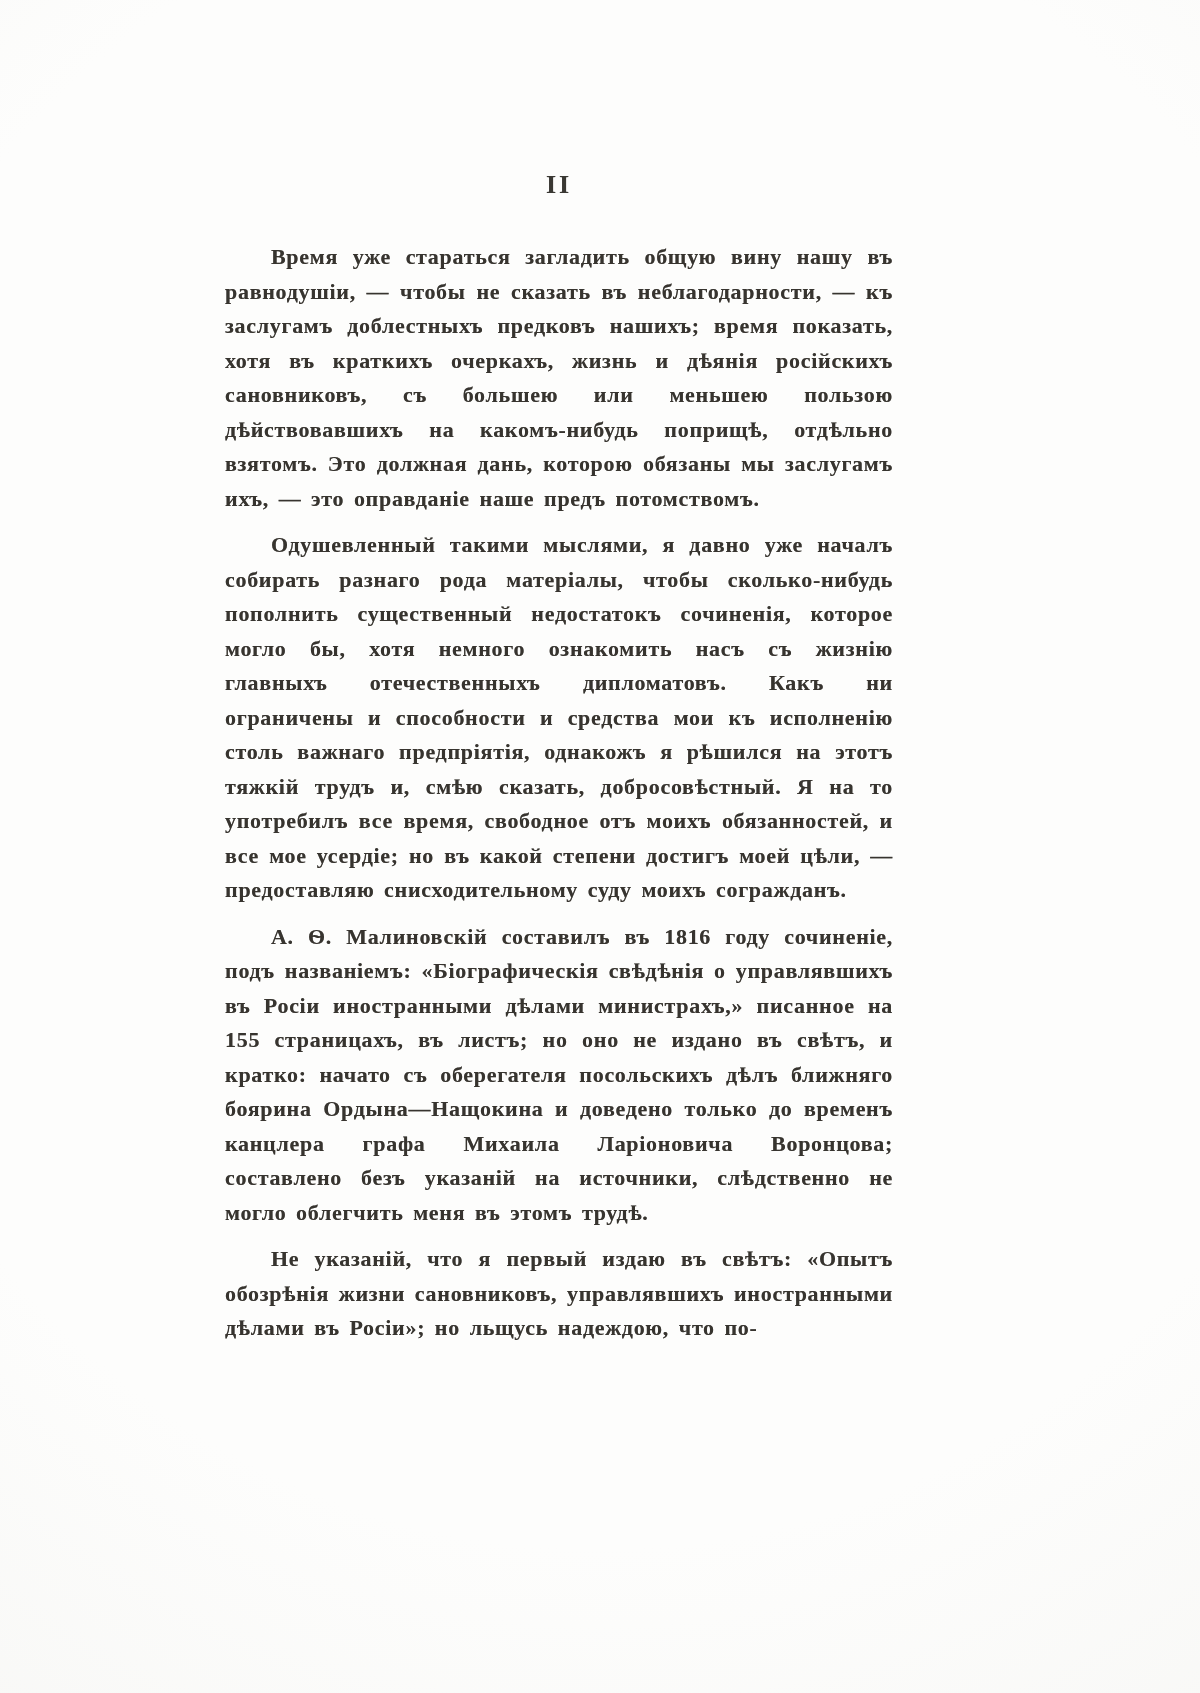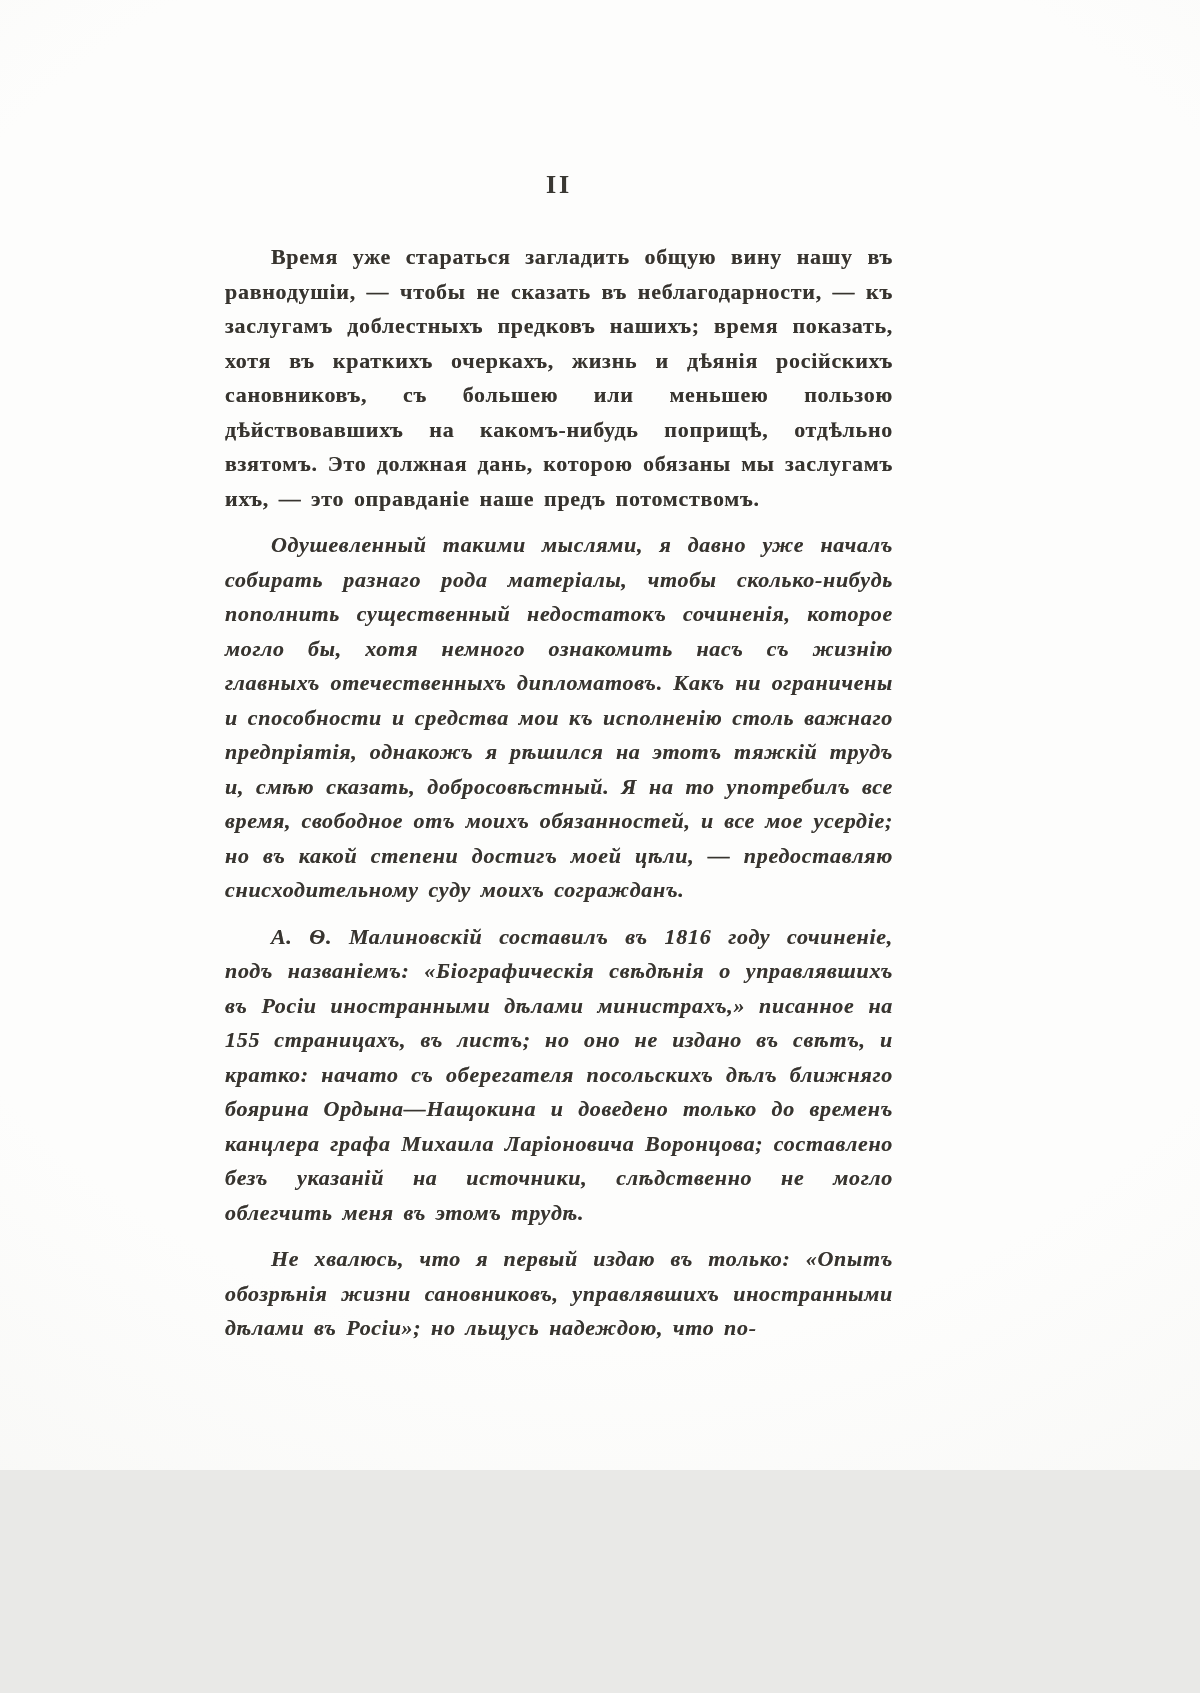--- a/index.html
+++ b/index.html
@@ -9,21 +9,21 @@
   }
   body {
     width: 1200px;
     height: 1693px;
     background: #e9e9e7;
     font-family: "Liberation Serif", "DejaVu Serif", serif;
   }
   .scan-page {
     position: relative;
     width: 1200px;
-    height: 1470px;
+    height: 1693px;
     background:
       radial-gradient(ellipse 120% 90% at 50% 42%, #fdfdfc 55%, #f7f7f5 85%, #f1f1ee 100%);
     overflow: hidden;
     color: #34322e;
   }
 
   
   .text-block {
     position: absolute;
     left: 213px;
@@ -47,32 +47,31 @@
     font-weight: bold;
     color: #37342f;
     text-align: justify;
     text-indent: 46px;
     letter-spacing: 0.7px;
     word-spacing: 3.5px;
     text-shadow: 0 0 0.6px rgba(55, 52, 47, 0.5);
   }
   .body-text p + p {
     margin-top: 0px;
-    font-style: italic;
   }
 </style>
 </head>
 <body>
 
 <div class="scan-page">
   <div class="text-block">
 
     <div class="page-number">II</div>
 
     <div class="body-text">
       <p>Время уже стараться загладить  общую вину нашу въ равнодушіи, — чтобы не сказать въ неблагодарности, — къ заслугамъ доблестныхъ предковъ нашихъ; время показать, хотя въ краткихъ очеркахъ, жизнь и дѣянія російскихъ сановниковъ, съ большею или меньшею пользою дѣйствовавшихъ на какомъ-нибудь поприщѣ, отдѣльно взятомъ. Это должная дань, которою обязаны мы заслугамъ ихъ, — это оправданіе наше предъ потомствомъ.</p>
       <p>Одушевленный такими мыслями, я давно уже началъ собирать разнаго рода матеріалы, чтобы сколько-нибудь пополнить существенный недостатокъ сочиненія, которое могло бы, хотя немного ознакомить насъ съ жизнію главныхъ отечественныхъ дипломатовъ. Какъ ни ограничены и способности и средства мои къ исполненію столь важнаго предпріятія, однакожъ я рѣшился на этотъ тяжкій трудъ и, смѣю сказать, добросовѣстный. Я на то употребилъ все время, свободное отъ моихъ обязанностей, и все мое усердіе; но въ какой степени достигъ моей цѣли, — предоставляю снисходительному суду моихъ согражданъ.</p>
       <p>А. Ѳ. Малиновскій составилъ въ 1816 году сочиненіе, подъ названіемъ: «Біографическія свѣдѣнія о управлявшихъ въ Росіи иностранными дѣлами министрахъ,» писанное на 155 страницахъ, въ листъ; но оно не издано въ свѣтъ, и кратко: начато съ оберегателя посольскихъ дѣлъ ближняго боярина Ордына—Нащокина и доведено только до временъ канцлера графа Михаила Ларіоновича Воронцова; составлено безъ указаній на источники, слѣдственно не могло облегчить меня въ этомъ трудѣ.</p>
-      <p>Не хвалюсь, что я первый издаю въ только: «Опытъ обозрѣнія жизни сановниковъ, управлявшихъ иностранными дѣлами въ Росіи»; но льщусь надеждою, что по-</p>
+      <p>Не указаній, что я первый издаю въ свѣтъ: «Опытъ обозрѣнія жизни сановниковъ, управлявшихъ иностранными дѣлами въ Росіи»; но льщусь надеждою, что по-</p>
     </div>
 
   </div>
 </div>
 
 </body></html>

